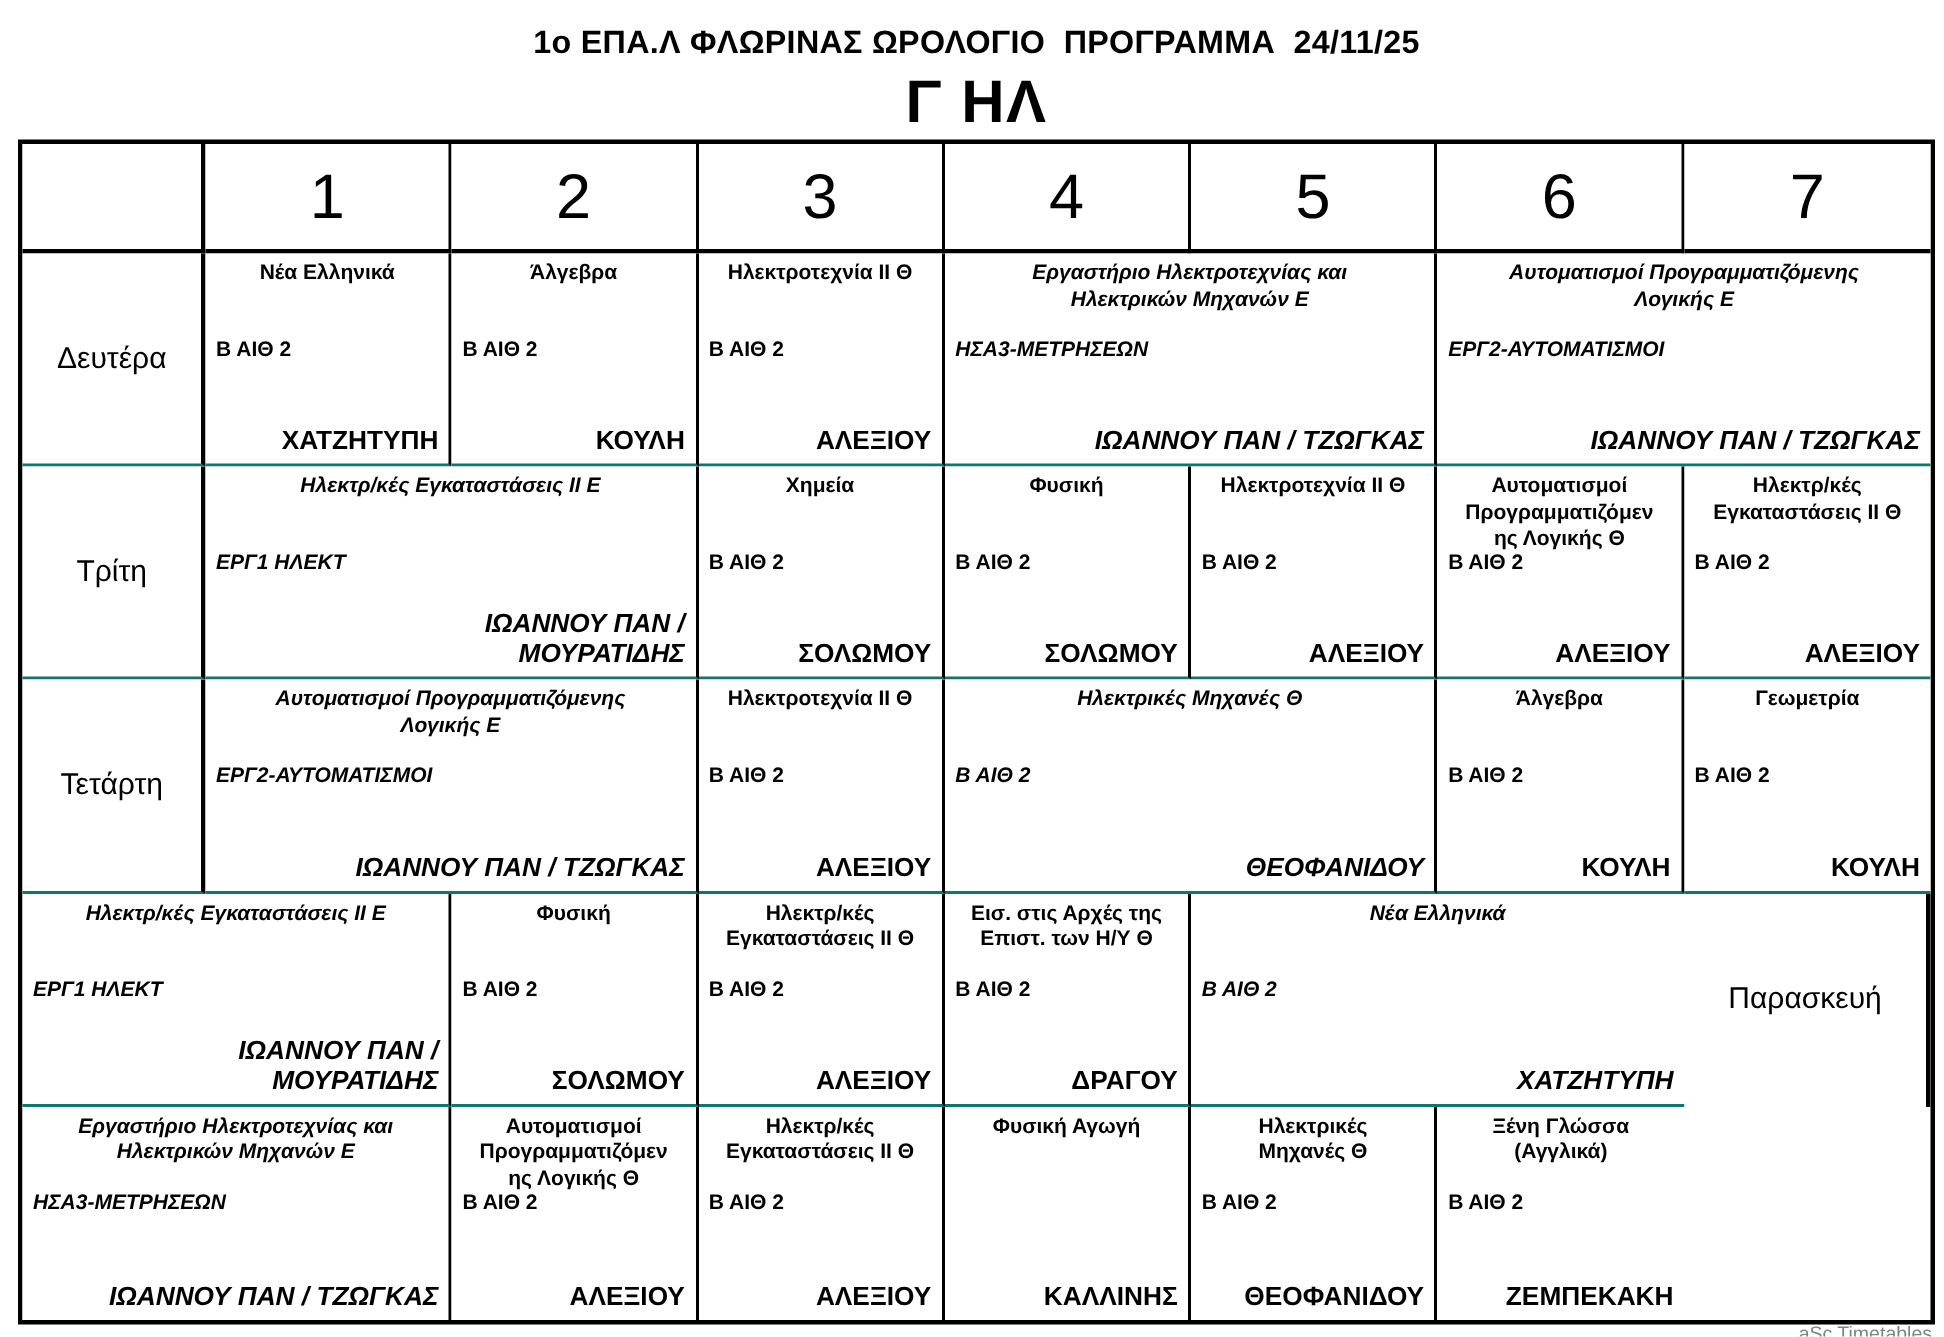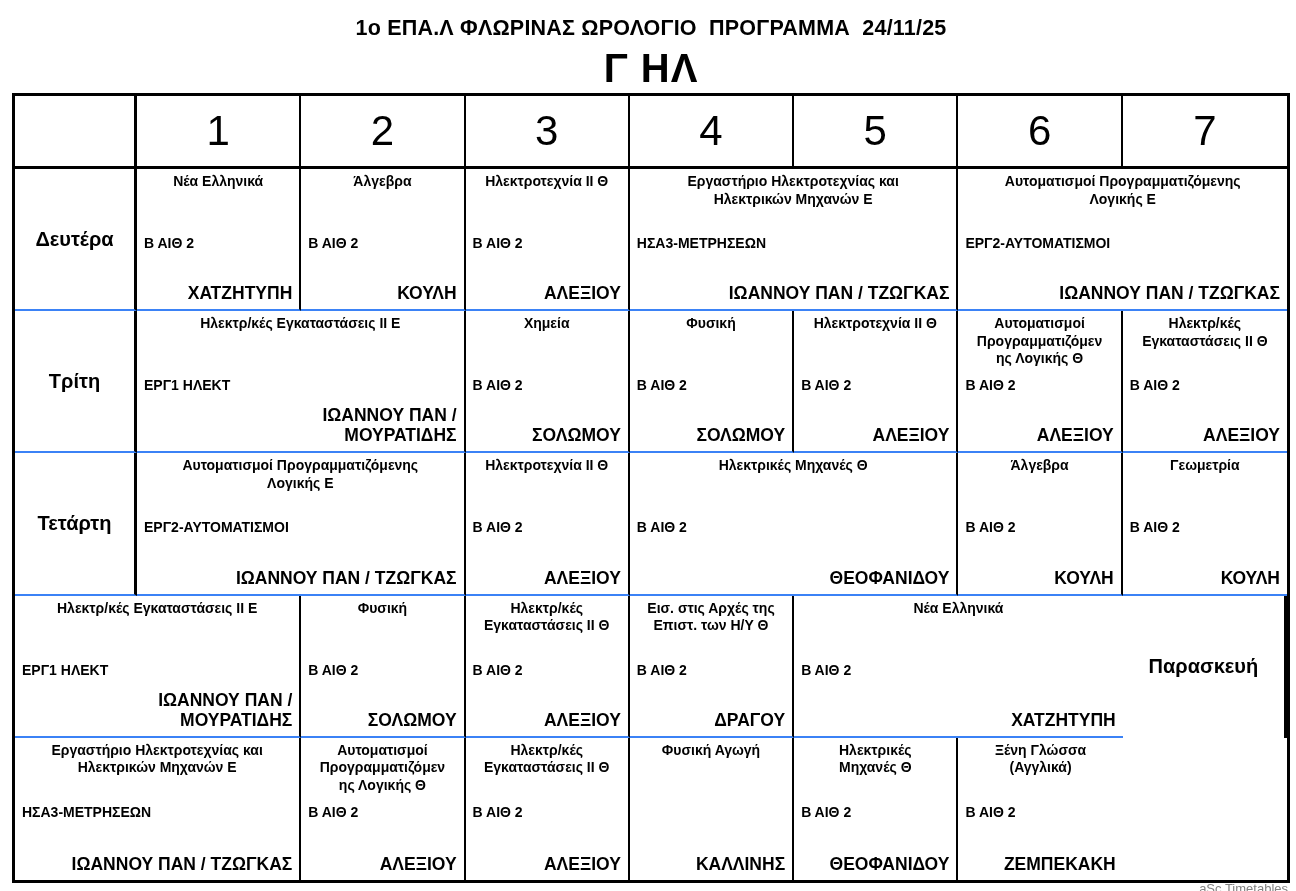--- a/index.html
+++ b/index.html
@@ -48,58 +48,58 @@
     border: 3px solid #000;
     box-sizing: border-box;
     display: grid;
     grid-template-columns: 122px repeat(7, 1fr);
     grid-template-rows: 73px repeat(5, 1fr);
     background: #fff;
   }
   .cell {
     box-sizing: border-box;
     border-right: 2px solid #000;
-    border-bottom: 2px solid #3b82f6;
+    border-bottom: 2px solid #0f766e;
     position: relative;
     background: #fff;
   }
   .cell.lastcol { border-right: none; }
   .cell.lastrow { border-bottom: none; }
   .cell.daycol  { border-right: 3px solid #000; }
   .cell.hrow    { border-bottom: 3px solid #000; }
-  .span2 { grid-column: span 2; }
+  .span2 { grid-column: span 2; font-style: italic; }
 
   .phead {
     display: flex;
     align-items: center;
     justify-content: center;
     font-size: 42px;
     font-weight: 400;
   }
   .day {
     display: flex;
     align-items: center;
     justify-content: center;
     font-size: 20px;
-    font-weight: bold;
+    font-weight: normal;
   }
   .subject {
     position: absolute;
     top: 4px;
     left: 2px;
     right: 2px;
     text-align: center;
     font-size: 14px;
     font-weight: bold;
     line-height: 17.5px;
     white-space: pre-line;
   }
   .room {
     position: absolute;
-    top: 66px;
+    top: 55px;
     left: 7px;
     font-size: 14px;
     font-weight: bold;
     white-space: nowrap;
   }
   .teacher {
     position: absolute;
     bottom: 6px;
     right: 7px;
     text-align: right;

